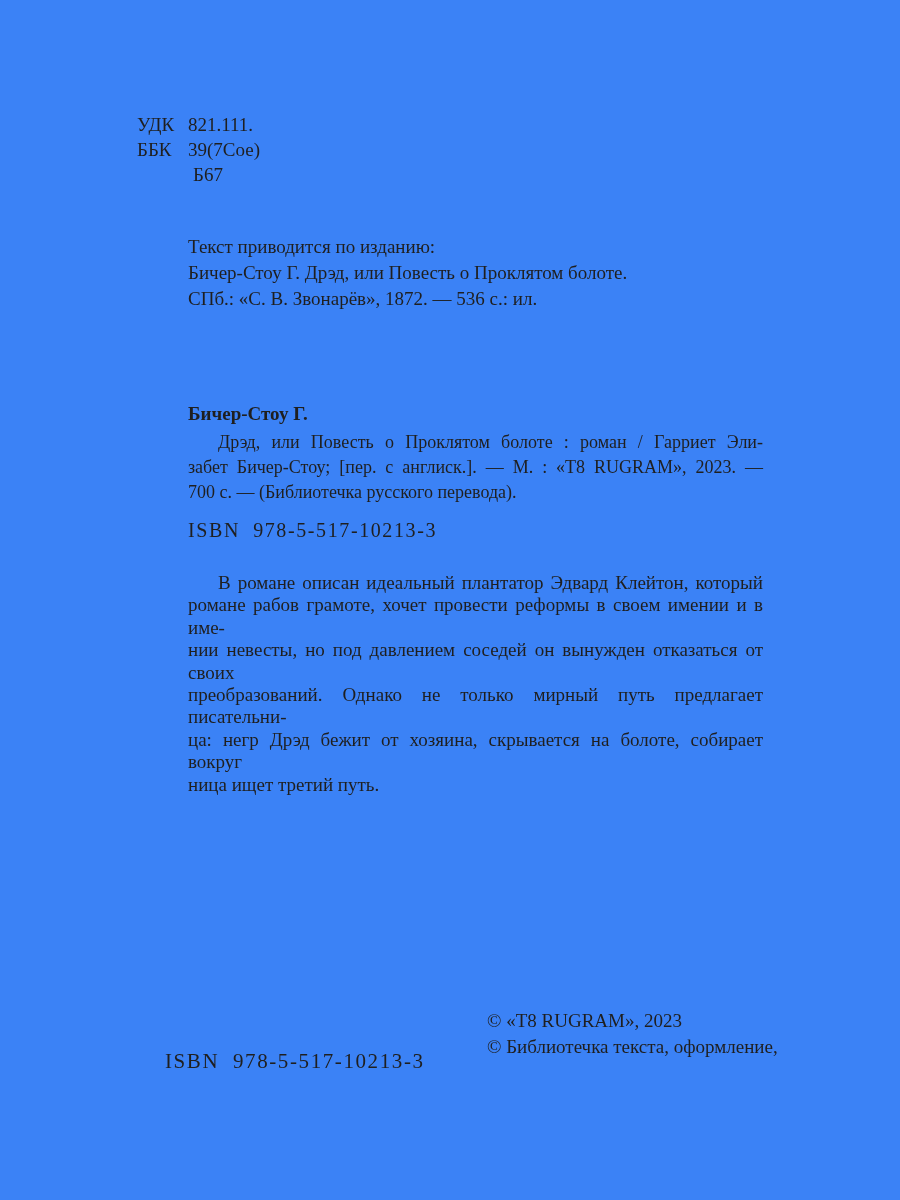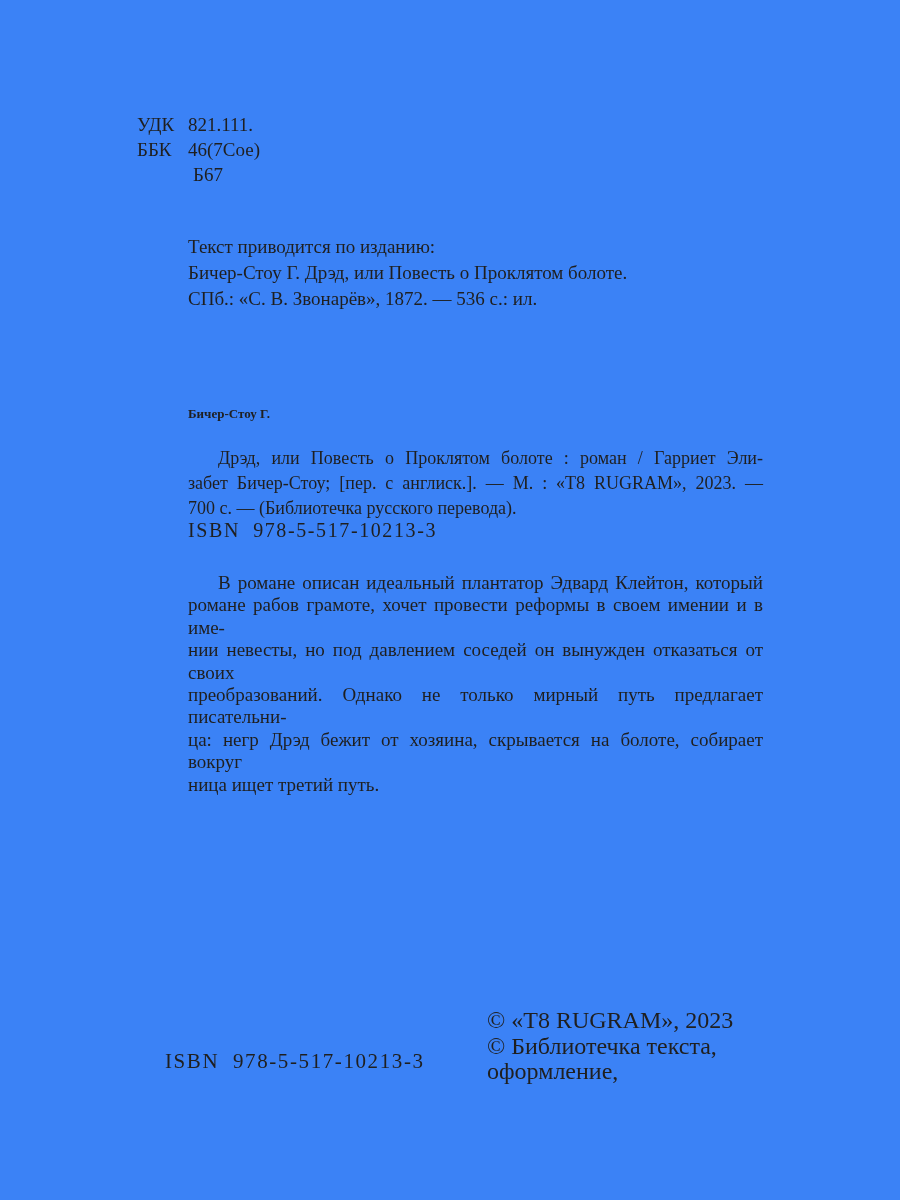--- a/index.html
+++ b/index.html
@@ -23,49 +23,49 @@
   .class-block { left: 137px; top: 112px; font-size: 19px; line-height: 25px; }
   .class-row { display: flex; }
   .class-label { width: 51px; }
   .class-value.sign-offset { padding-left: 5px; }
 
   
   .source-block { left: 188px; top: 234px; font-size: 19px; line-height: 26px; width: 600px; }
 
   
   .card-block { left: 188px; top: 401px; width: 575px; font-size: 18px; line-height: 25px; }
-  .card-author { font-weight: bold; font-size: 13px; margin-bottom: 20px; }
+  .card-author { font-weight: bold; font-size: 19px; margin-bottom: 4px; }
   .jline { text-align: justify; text-align-last: justify; }
   .first-indent { padding-left: 30px; }
 
   
   .isbn { font-size: 20px; letter-spacing: 1.6px; white-space: pre; }
   .isbn-mid { left: 188px; top: 519px; }
   .isbn-footer { left: 165px; top: 1049px; font-size: 21px; }
 
   
   .annotation-block { left: 188px; top: 572px; width: 575px; font-size: 19px; line-height: 22.4px; }
 
   
-  .copyright-block { left: 487px; top: 1008px; font-size: 24px; line-height: 25.5px; width: 300px; }
+  .copyright-block { left: 487px; top: 1008px; font-size: 19px; line-height: 25.5px; width: 300px; }
   .copyright-indent { padding-left: 16px; }
 </style>
 </head>
 <body>
 
 <div class="page">
 
   <div class="abs class-block">
     <div class="class-row">
       <span class="class-label">УДК</span>
       <span class="class-value">821.111.</span>
     </div>
     <div class="class-row">
       <span class="class-label">ББК</span>
-      <span class="class-value">46(7Сое)</span>
+      <span class="class-value">39(7Сое)</span>
     </div>
     <div class="class-row">
       <span class="class-label"></span>
       <span class="class-value sign-offset">Б67</span>
     </div>
   </div>
 
   <div class="abs source-block">
     <div>Текст приводится по изданию:</div>
     <div>Бичер-Стоу Г. Дрэд, или Повесть о Проклятом болоте.</div>

